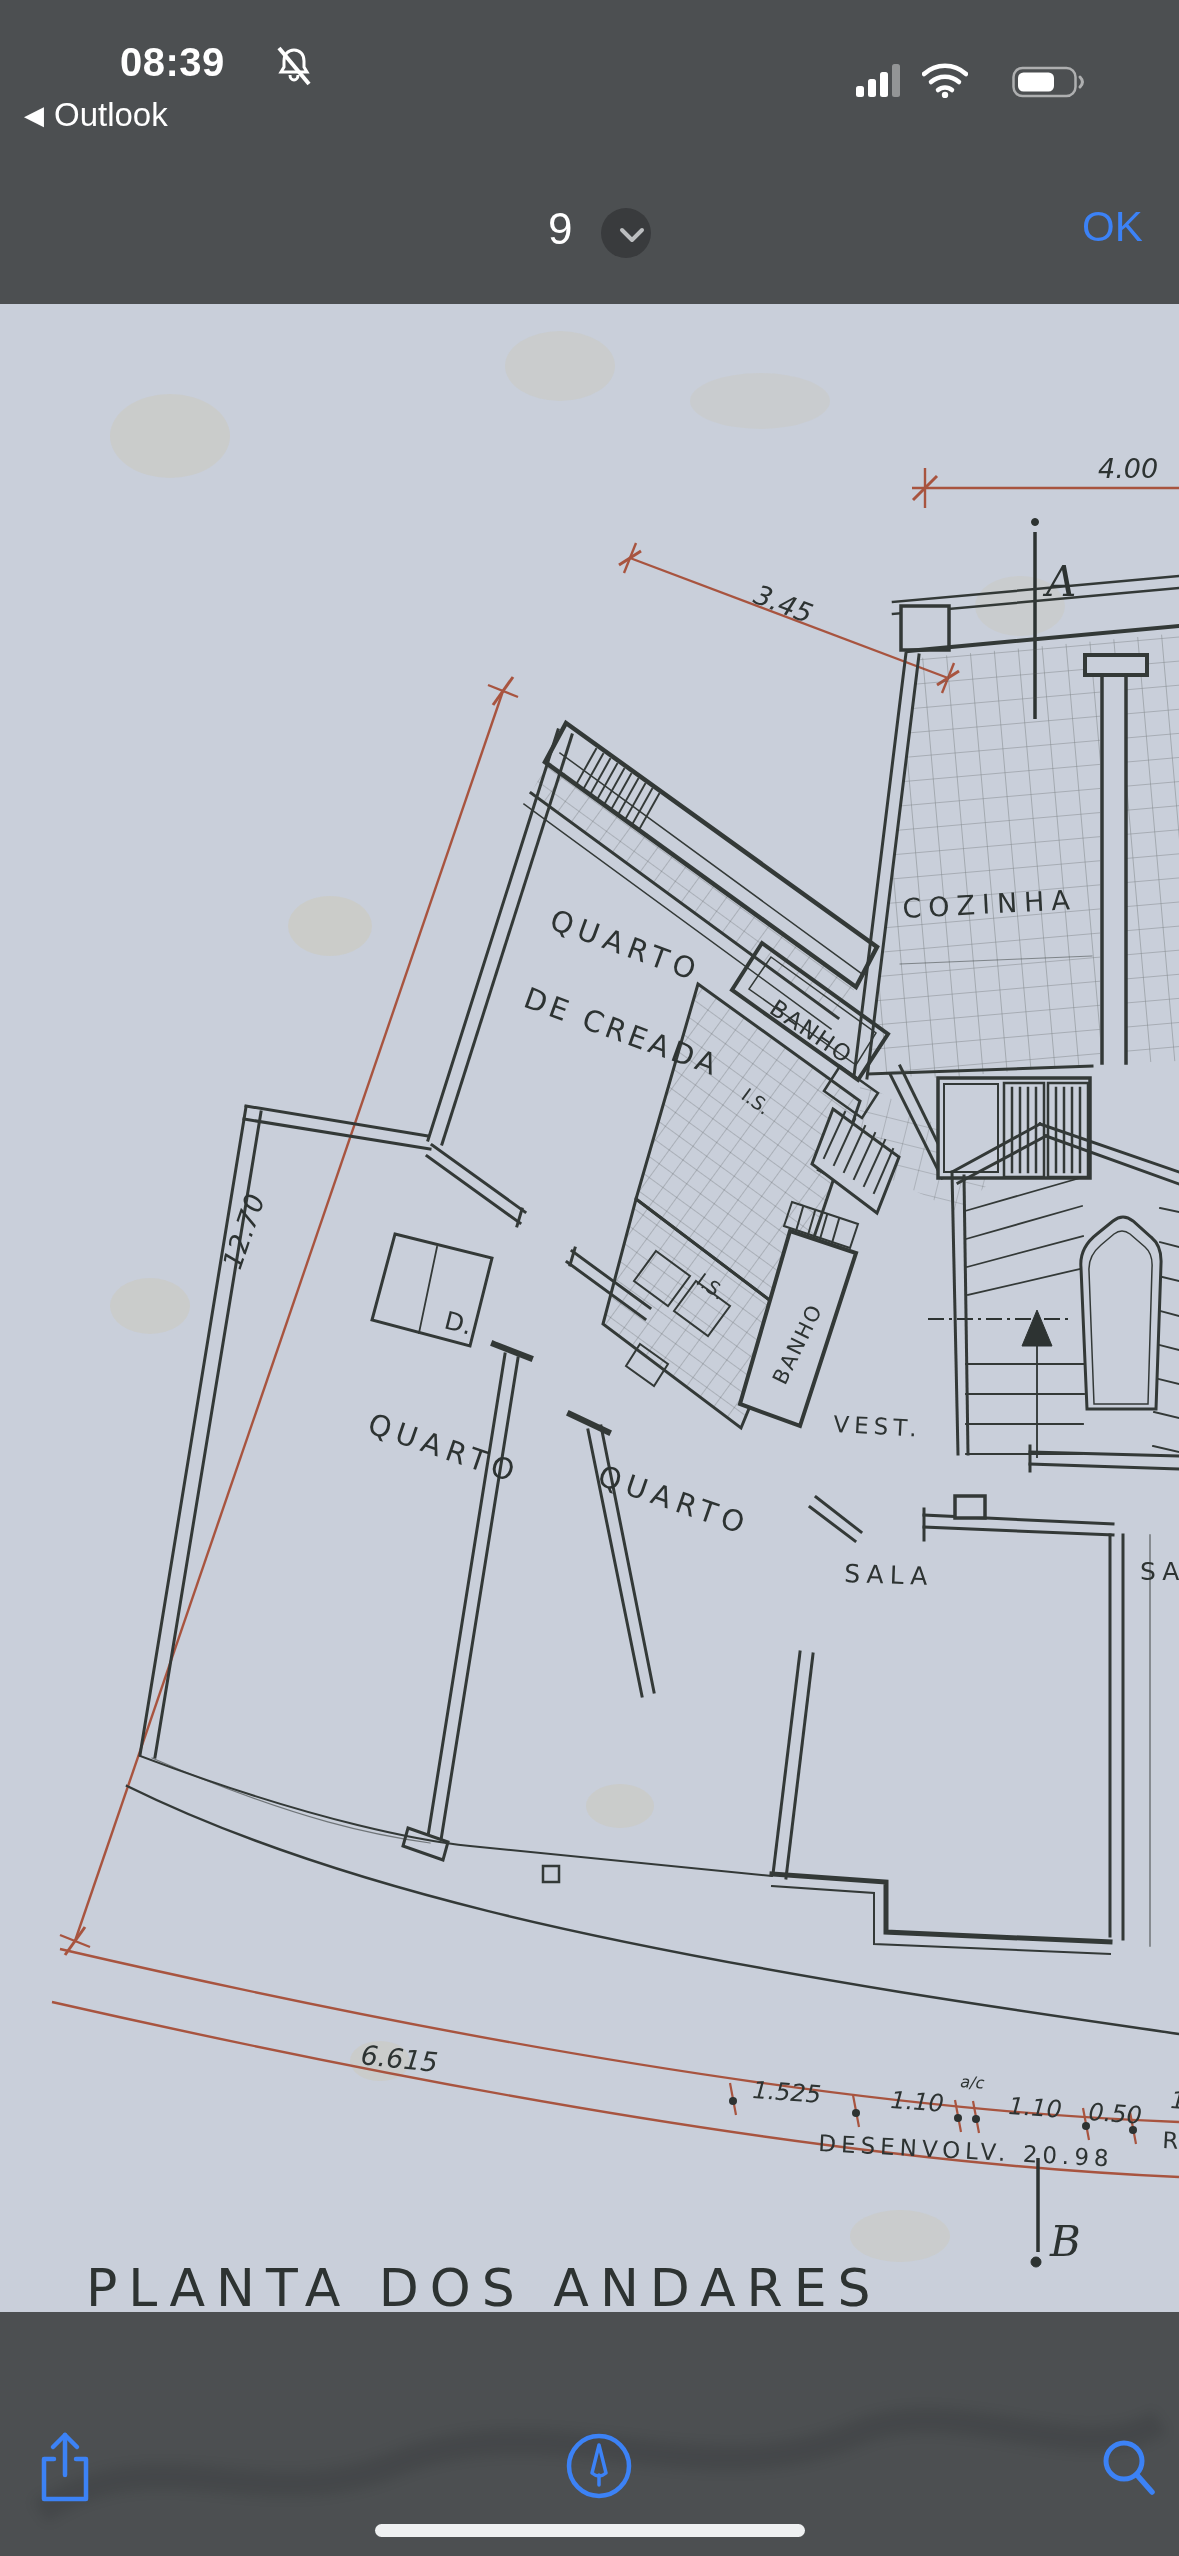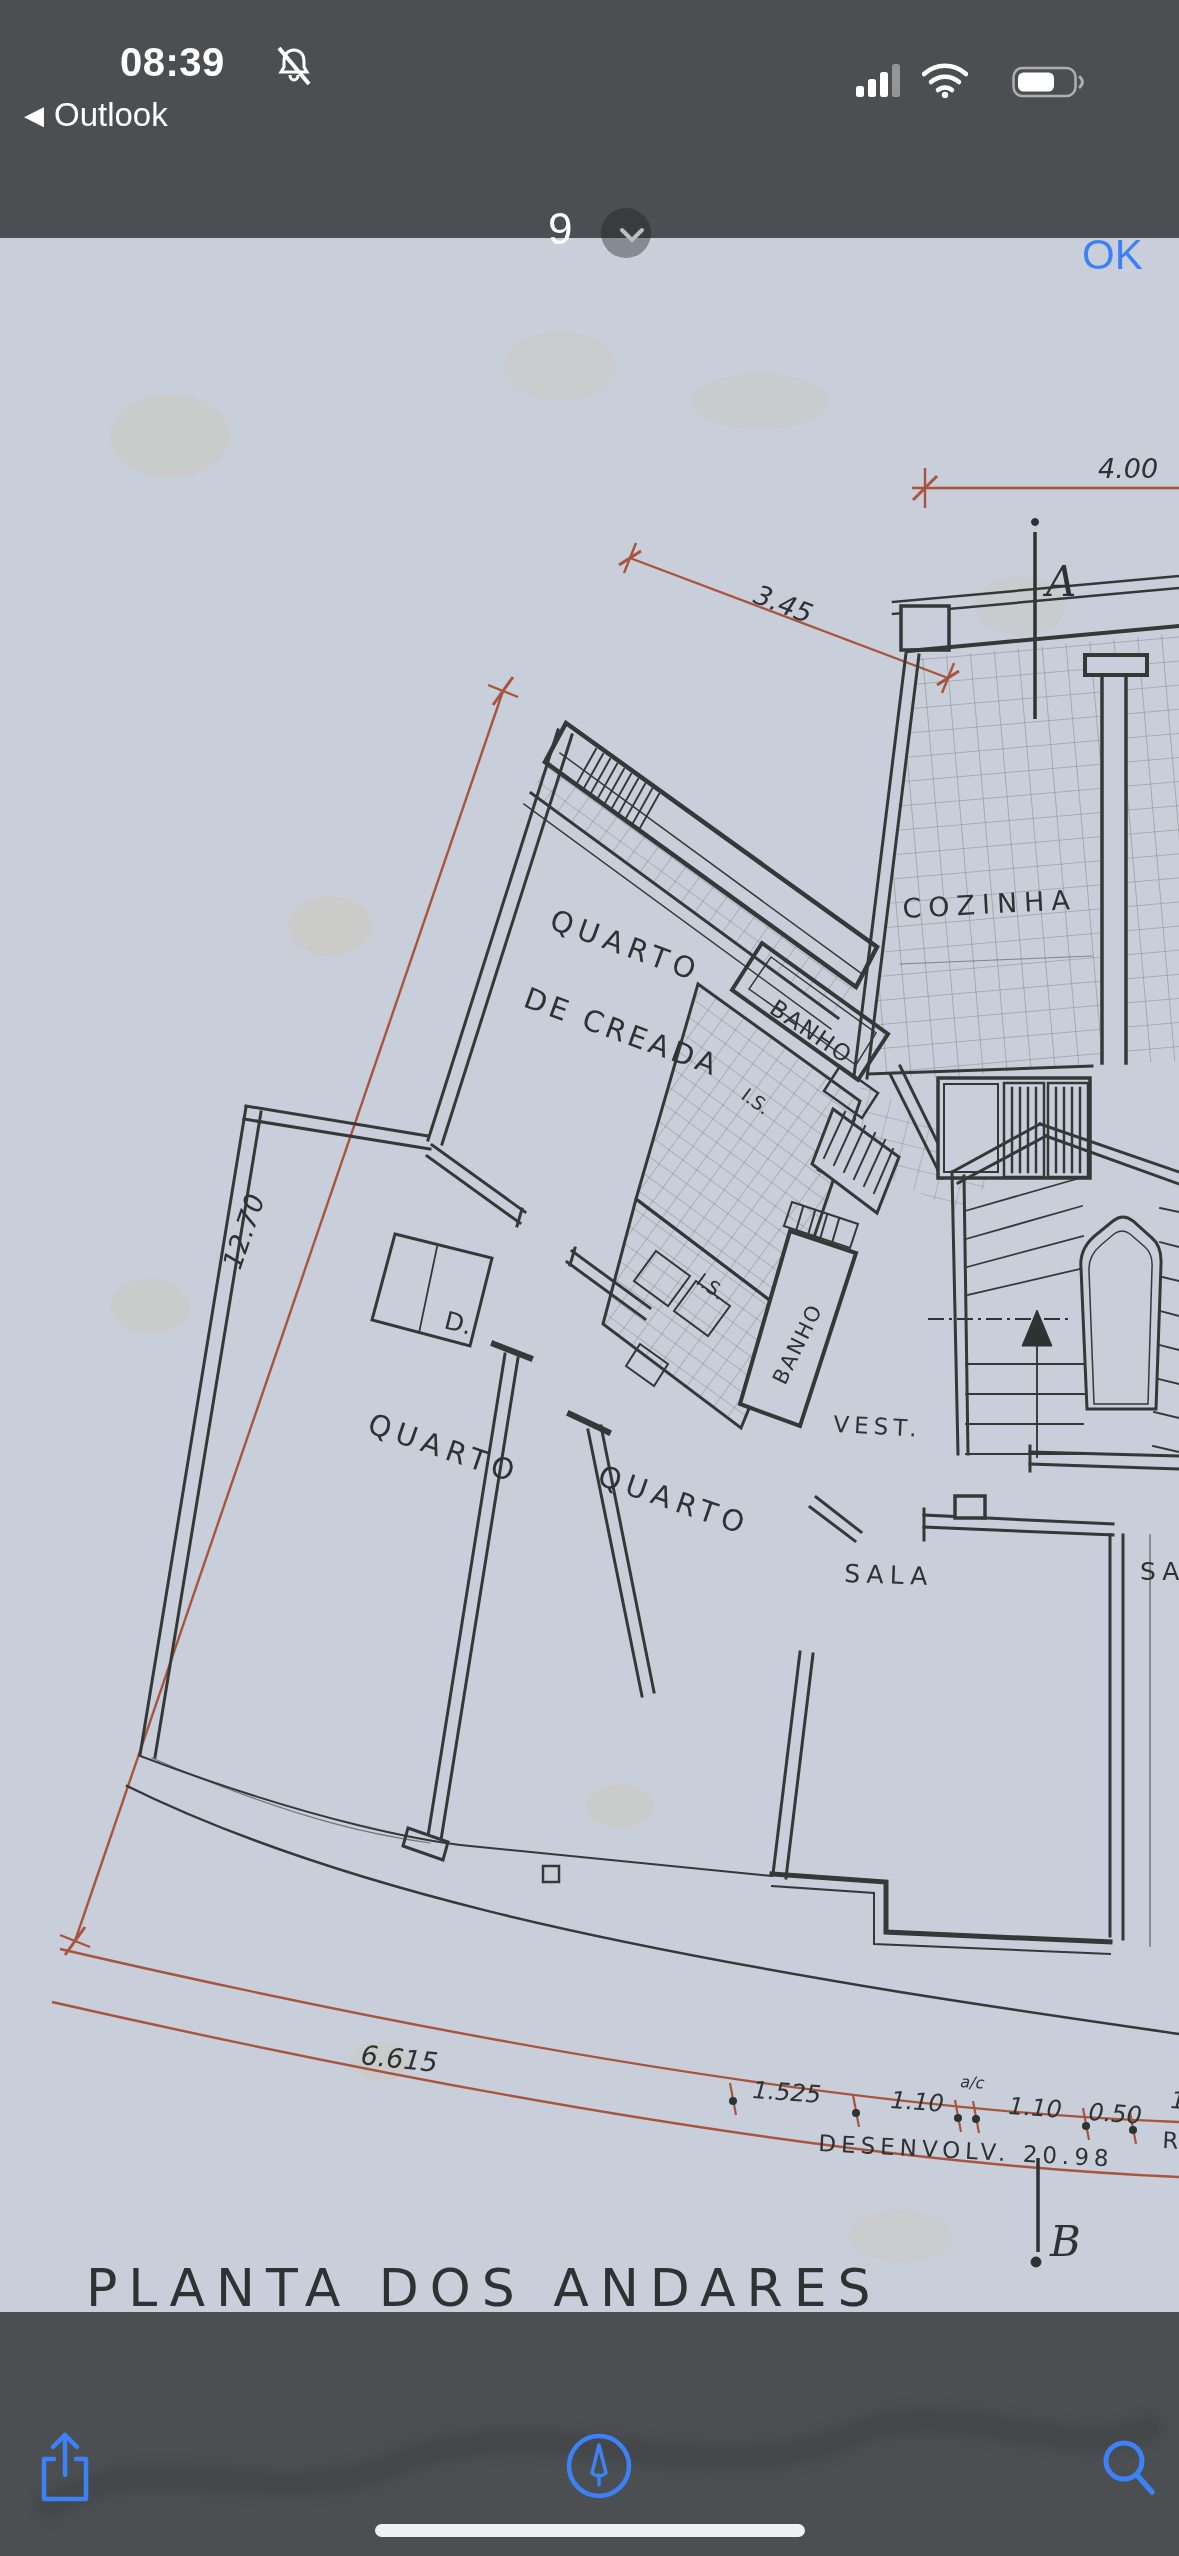--- a/index.html
+++ b/index.html
@@ -1,33 +1,33 @@
 <!DOCTYPE html>
 <html><head>
 <meta charset="utf-8">
 <style>
   html,body{margin:0;padding:0;background:#000;}
   #screen{position:relative;width:1179px;height:2556px;overflow:hidden;
           font-family:"Liberation Sans","DejaVu Sans",sans-serif;background:#c9cfda;}
   
   .chrome{position:absolute;left:0;width:100%;background:#4c4f51;z-index:5;}
-  #topbar{top:0;height:238px;}
+  #topbar{top:0;height:304px;}
   #bottombar{bottom:0;height:244px;}
   .abs{position:absolute;}
   #time{left:120px;top:40px;font-size:40px;font-weight:600;color:#fff;letter-spacing:.5px;}
   #bell{left:272px;top:44px;}
   #back{left:24px;top:96px;color:#fff;font-size:33px;display:flex;align-items:center;gap:10px;cursor:pointer;}
   #back .tri{font-size:26px;line-height:1;}
   #sigwifi{left:856px;top:62px;display:flex;align-items:flex-end;gap:16px;}
   #battery{left:1012px;top:64px;}
   #pagegrp{top:196px;left:0;width:100%;height:80px;}
   #pagenum{left:548px;top:8px;font-size:44px;color:#fff;}
   #chevbtn{left:601px;top:12px;width:50px;height:50px;border-radius:50%;
            background:rgba(25,27,28,.38);border:none;cursor:pointer;}
-  #okbtn{left:1076px;top:6px;font-size:42px;color:#3c82f6;background:none;border:none;cursor:pointer;font-family:inherit;margin-top:28px;}
+  #okbtn{left:1076px;top:6px;font-size:42px;color:#3c82f6;background:none;border:none;cursor:pointer;font-family:inherit;}
   
   .tool{position:absolute;top:126px;background:none;border:none;cursor:pointer;}
   #share{left:28px;top:118px;}
   #markup{left:558px;top:118px;}
   #search{left:1090px;top:122px;}
   #homebar{position:absolute;left:375px;top:212px;width:430px;height:13px;border-radius:7px;background:#eef0f1;cursor:grab;}
   .ghost{position:absolute;opacity:.13;filter:blur(6px);}
   
   #plan{position:absolute;left:0;top:306px;width:1179px;height:2006px;background:#c9cfda;cursor:grab;}
   text{fill:#2d3332;}

